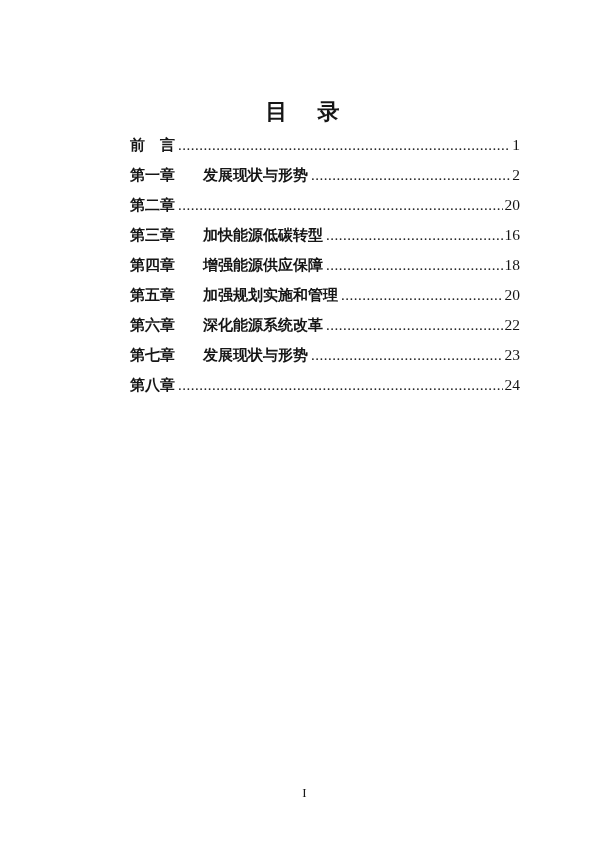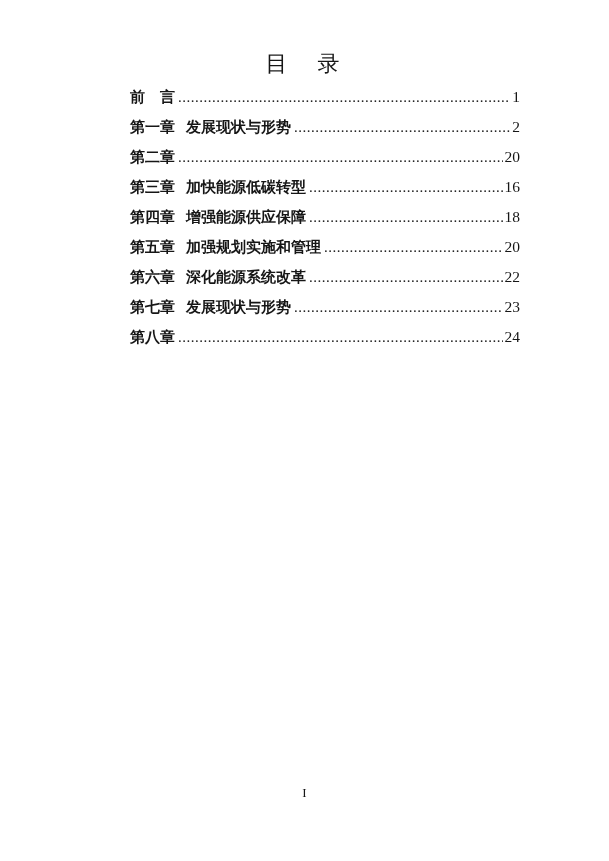--- a/index.html
+++ b/index.html
@@ -10,24 +10,24 @@
   .page {
     position: relative;
     width: 609px;
     height: 861px;
     background: #ffffff;
     overflow: hidden;
     font-family: "Liberation Sans", sans-serif;
     color: #161616;
   }
   .toc-title {
-    padding-top: 53px;
+    padding-top: 101px;
     text-align: center;
     font-size: 22px;
-    font-weight: normal;
+    font-weight: bold;
     line-height: 1;
     letter-spacing: 4px;
     color: #161616;
   }
   .toc-list {
     margin: 14px 0 0 130px;
     width: 390px;
   }
   .toc-row {
     display: flex;
@@ -38,21 +38,21 @@
     line-height: 16px;
     font-weight: bold;
     white-space: nowrap;
   }
   .chap-label {
     flex: none;
     color: #161616;
   }
   .chap-title {
     flex: none;
-    margin-left: 11px;
+    margin-left: 28px;
     color: #161616;
   }
   .chap-title:empty { display: none; }
   .leader {
     flex: 1 1 auto;
     overflow: hidden;
     margin: 0 2px 0 3px;
     font-family: "Liberation Serif", serif;
     font-weight: normal;
     font-size: 15px;

